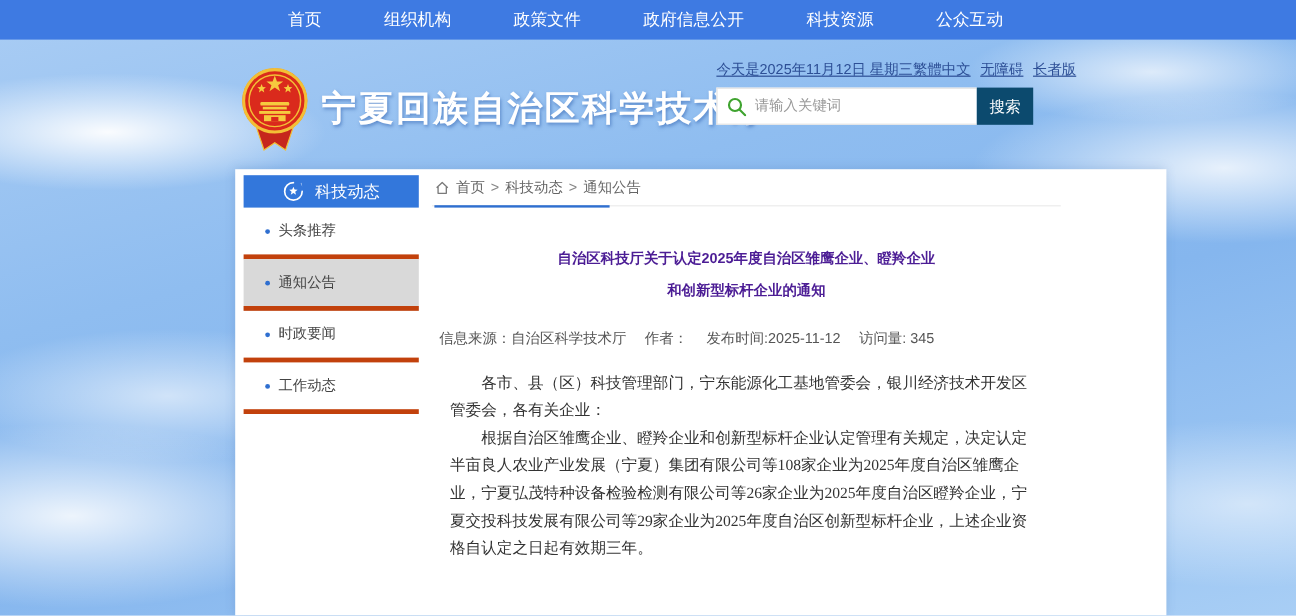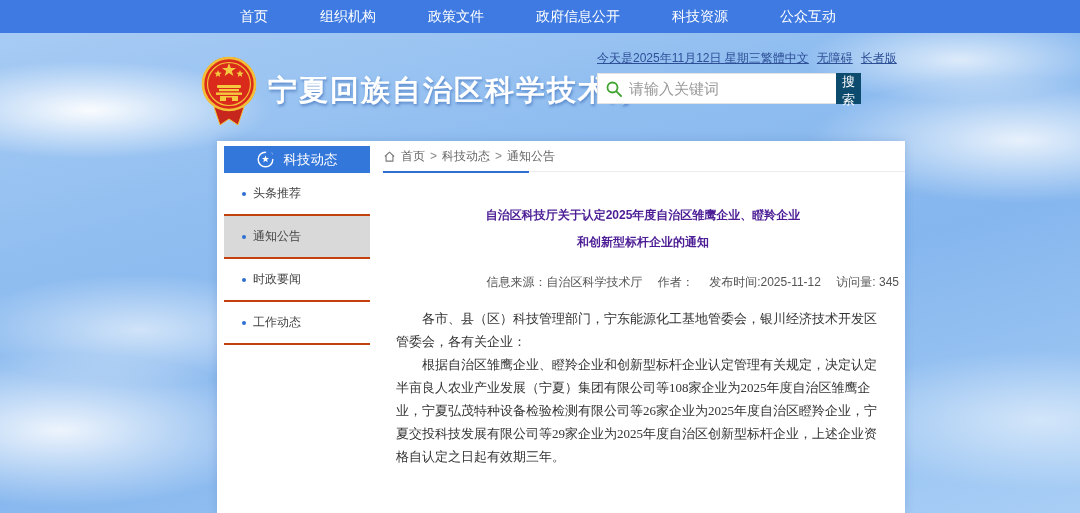--- a/index.html
+++ b/index.html
@@ -34,50 +34,50 @@
   .top-utils { position:absolute; left:597px; top:17px; width:274px; display:flex;
     justify-content:flex-start; font-size:12px; color:#2d4f96;text-decoration:underline; }
   .top-utils .date { white-space:nowrap; }
   .quick-links { display:flex; gap:8px; }
   .quick-links a { color:#2d4f96; text-decoration:none; cursor:pointer; white-space:nowrap; }
 
   .searchbar { position:absolute; left:597px; top:40px; width:264px; height:31px; display:flex; }
   .search-input-wrap { flex:1; background:#fff; display:flex; align-items:center;
     padding:0 8px; border:1px solid #e3e3e3; border-right:none; }
   .search-input-wrap svg { flex:0 0 auto; margin-right:7px; }
-  .search-input { border:none; outline:none; flex:1; font-size:15px; color:#333;
-    font-family:Liberation Sans, sans-serif; }
+  .search-input { border:none; outline:none; flex:1; font-size:12px; color:#333;
+    font-family:Liberation Serif, serif; }
   .search-input::placeholder { color:#999; }
   .search-btn { width:47px; background:#0c4a6e; color:#fff; border:none; font-size:13px;
     cursor:pointer; font-family:"Liberation Sans","DejaVu Sans",sans-serif; }
 
   
-  .panel { position:absolute; left:196px; top:141px; width:688px; height:372px;
-    background:#fff; box-shadow:0 0 8px rgba(70,110,170,.25);margin-left:21px; }
+  .panel { position:absolute; left:196px; top:141px; width:776px; height:372px;
+    background:#fff; box-shadow:0 0 8px rgba(70,110,170,.25); }
 
   
   .sidebar { position:absolute; left:7px; top:5px; width:146px; }
   .sidebar-head { height:27px; background:#3377db; color:#fff; display:flex;
     align-items:center; justify-content:center; gap:10px; font-size:13.5px; }
   .side-item { position:relative; height:43px; display:flex; align-items:center;
-    padding-left:18px; font-size:12px; color:#444; border-bottom:2px solid #c2410c; cursor:pointer; }
+    padding-left:18px; font-size:12px; color:#444; border-bottom:4px solid #c2410c; cursor:pointer; }
   .side-item .dot { width:4px; height:4px; border-radius:50%; background:#2f6fd0; margin-right:7px; }
   .side-item.active { background:#d9d9d9; }
 
   
   .main { position:absolute; left:164px; top:0; width:524px; height:372px; }
   .breadcrumb { height:31px; display:flex; align-items:center; gap:5px;
     font-size:12px; color:#666; border-bottom:1px solid #ececec; padding-left:2px; }
   .breadcrumb a { color:#666; text-decoration:none; cursor:pointer; }
   .breadcrumb .sep { color:#888; }
   .crumb-accent { position:absolute; left:2px; top:30px; width:146px; height:2px; background:#2f6fd0; }
 
   .art-title { margin-top:30px; text-align:center; font-size:12px; font-weight:bold;
     color:#4c1d95; line-height:27px; }
-  .art-meta { margin-top:18px; text-align:right; font-size:12px; color:#555; }
+  .art-meta { margin-top:18px; text-align:left; font-size:12px; color:#555; }
   .art-meta span { margin:0 6px; }
 
   .art-body { margin-top:16px; padding:0 16px 0 15px; font-size:13px; color:#333; line-height:23px;font-family:Liberation Serif, serif; }
   .art-body p { text-indent:2em; }
 </style>
 </head>
 <body>
 
 <div class="topnav">
   <div class="topnav-inner">

